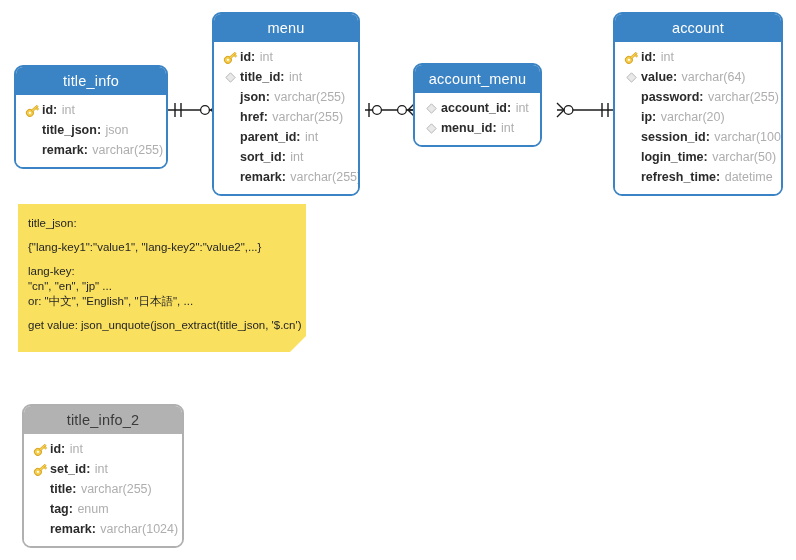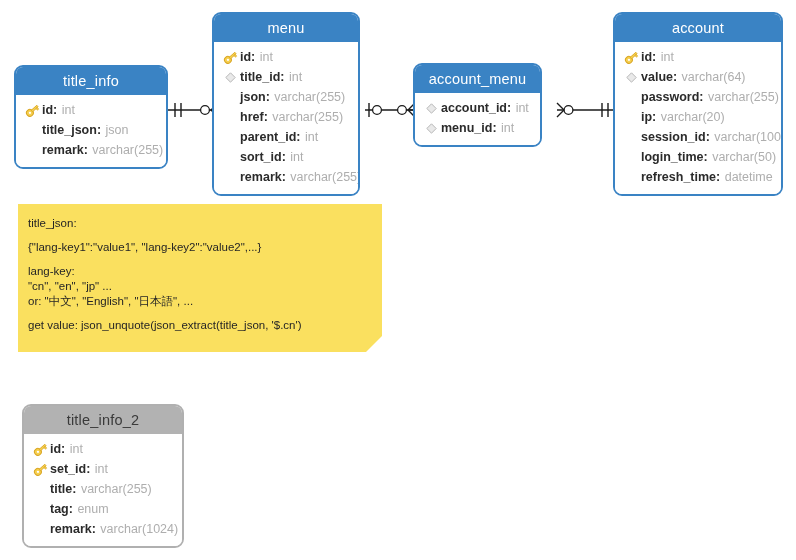--- a/index.html
+++ b/index.html
@@ -316,21 +316,21 @@
       </div>
       <div class="field-row">
         <span class="field-ico"></span>
         <span class="field-text">refresh_time</span>
           <span class="field-text">:&nbsp;</span>
           <span class="field-type">datetime</span>
       </div>
     </div>
   </div>
 
-  <div class="note" style="left:18px; top:204px; width:364px; height:148px;">
+  <div class="note" style="left:18px; top:204px; width:288px; height:148px;">
     <div class="note-inner">
       <div class="note-line sp">title_json:</div>
       <div class="note-line sp">{"lang-key1":"value1", "lang-key2":"value2",...}</div>
       <div class="note-line">lang-key:</div>
       <div class="note-line">"cn", "en", "jp" ...</div>
       <div class="note-line sp">or: "中文", "English", "日本語", ...</div>
       <div class="note-line">get value: json_unquote(json_extract(title_json, '$.cn')</div>
     </div>
     <div class="note-fold"></div>
   </div>

